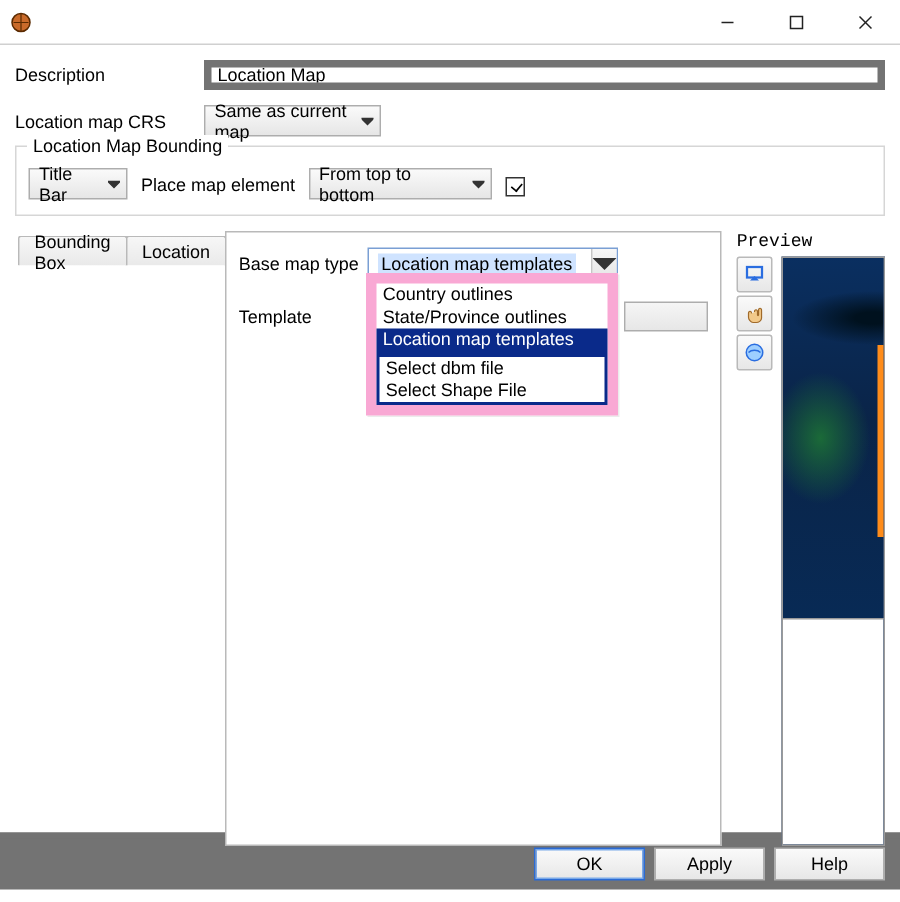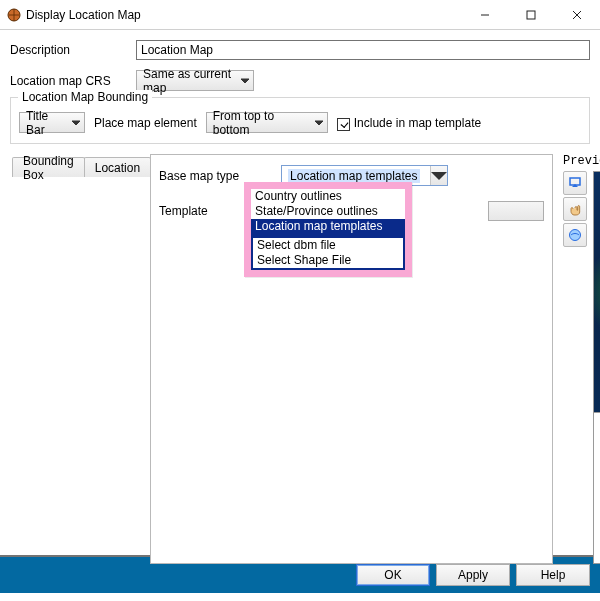--- a/index.html
+++ b/index.html
@@ -38,21 +38,21 @@
   .client {
     position:relative;
     padding:10px 10px 0 10px;
     height:525px;
   }
   .row { display:flex; align-items:center; margin-bottom:10px; }
   .lbl { width:126px; }
   input.text {
     flex:1 1 auto;
     height:20px;
-    border:1px solid #737373;
+    border:5px solid #737373;
     padding:1px 4px;
     font:inherit;
   }
   .dd {
     height:21px;
     border:1px solid #adadad;
     background:linear-gradient(#fafafa,#e6e6e6);
     display:inline-flex;align-items:center;
     padding:0 4px 0 6px;
     font:inherit;
@@ -107,21 +107,21 @@
     top:1px;
     z-index:2;
   }
   .tabpanel {
     flex:1 1 auto;
     border:1px solid #b9b9b9;
     background:#fff;
     padding:10px 8px;
     position:relative;
   }
-  .bm-row { display:flex; align-items:center; margin-bottom:7px;gap:36px;}
+  .bm-row { display:flex; align-items:center; margin-bottom:7px;}
   .bm-lbl { width:86px;}
   
   .dd.open-sel {
     width:167px;
     background:#fff;
     border:1px solid #7a9fd4;
     justify-content:space-between;
   }
   .dd.open-sel .seltext{ background:#cfe3ff; padding:0 2px;}
   .dd.open-sel .chevbox{
@@ -205,45 +205,44 @@
     position:absolute;
     left:63px; top:58px;
     width:155px;height:128px;
     background:#ff8c1a;
   }
   .prev-frame-top{height:240px;}
   .prev-bottom{position:absolute;left:0;right:0;top:240px;bottom:0;background:#fff;border-top:1px solid #9a9a9a;}
   
   .btnbar{
     height:38px;
-    border-top:2px solid #737373;
+    border-top:4px solid #737373;
     display:flex; align-items:center; justify-content:flex-end;
     padding:0 10px; gap:6px;
-    background:#0369a1;
+    background:#737373;
   }
   .btn{
     width:74px;height:22px;
     border:1px solid #adadad;
     background:linear-gradient(#fafafa,#e7e7e7);
     font:inherit;
     display:flex;align-items:center;justify-content:center;
   }
   .btn.default{border:1px solid #2b6bd4; box-shadow:0 0 0 1px #7aa9e8 inset;}
 </style>
 </head>
 <body>
 
 <div class="win-titlebar">
   <span class="win-icon">
     <svg viewBox="0 0 16 16">
         <circle cx="8" cy="8" r="6" fill="#c96a2a" stroke="#5a2a00" stroke-width="1"></circle>
         <path d="M3 8h10M8 2v12" stroke="#5a2a00" stroke-width="0.8"></path>
       </svg>
   </span>
-  <span class="win-title">Display Location Map</span>
   <span class="win-spacer"></span>
   <div class="win-btn">
       <svg viewBox="0 0 10 10">
         <line x1="1" y1="5" x2="9" y2="5"></line>
       </svg>
     </div>
   <div class="win-btn">
       <svg viewBox="0 0 10 10">
         <rect x="1" y="1" width="8" height="8"></rect>
       </svg>
@@ -284,21 +283,20 @@
       </span>
       <span>Place map element</span>
       <span class="dd" style="width:122px;">
         <span>From top to bottom</span>
         <span class="chev"><svg viewBox="0 0 8 8">
               <polygon points="0,2 8,2 4,6"></polygon>
             </svg></span>
       </span>
       <label style="display:flex;align-items:center;">
         <span class="chk checked"></span>
-        <span>Include in map template</span>
       </label>
     </div>
   </div>
 
   <div class="cols">
     <div class="leftcol">
       <div class="tabs">
         <div class="tab">
             <span>Bounding Box</span>
           </div>

